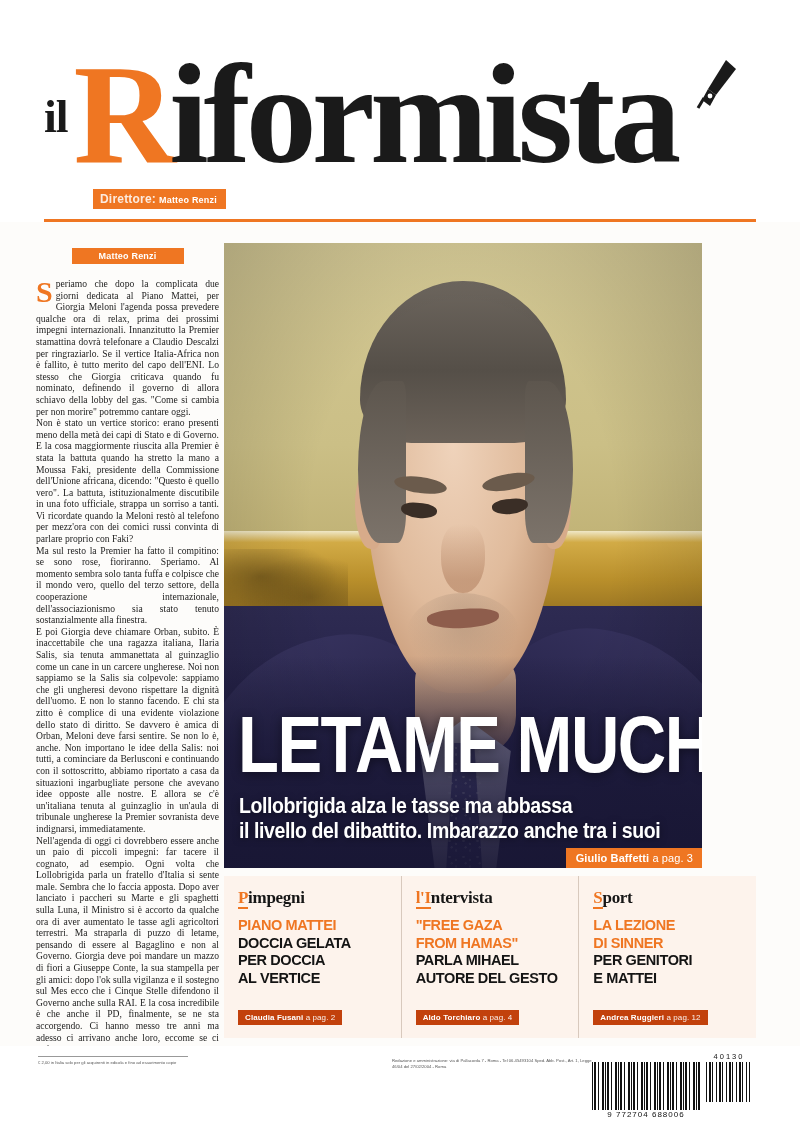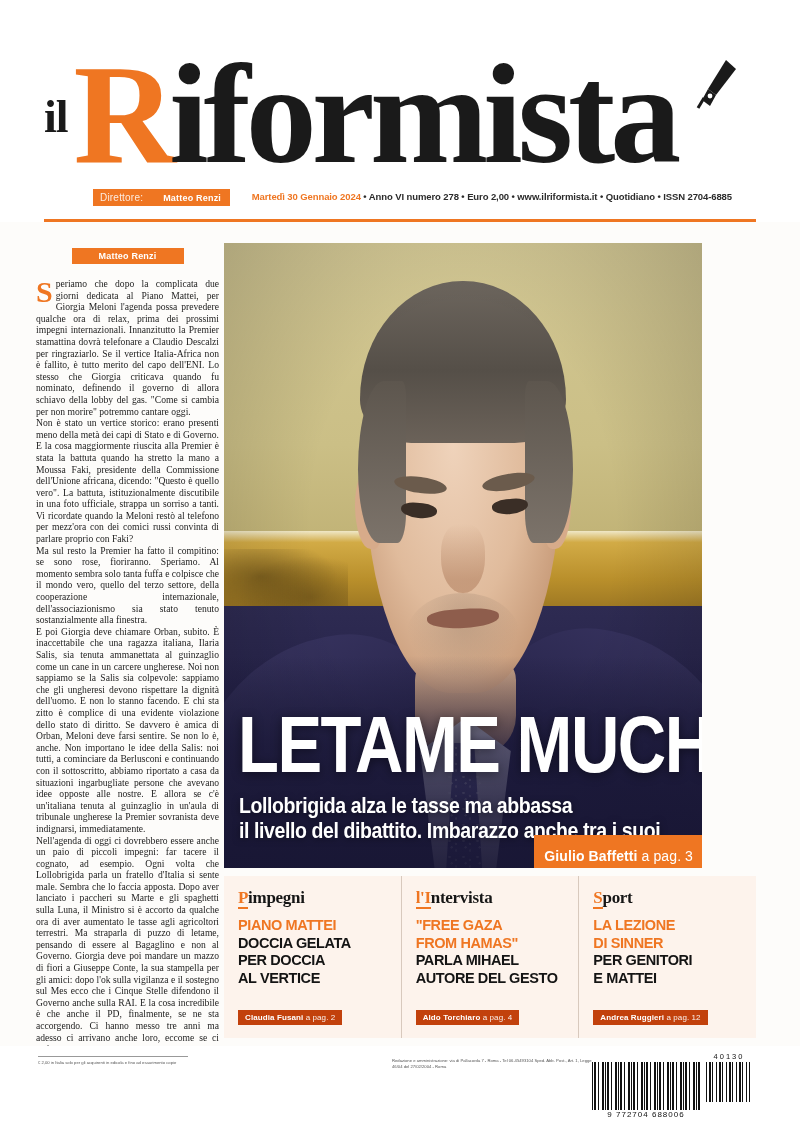--- a/index.html
+++ b/index.html
@@ -58,21 +58,21 @@
 
   .director-badge{
     position:absolute;left:93px;top:189px;
     background:#ef7622;color:#ffffff;
     font-family:"Liberation Sans",sans-serif;
     font-size:9px;font-weight:700;
     padding:3px 9px 3px 7px;
     letter-spacing:0.2px;
     white-space:nowrap;
   }
-  .director-badge .lbl{font-weight:400;opacity:.85;margin-right:20px;font-size:10px;}
+  .director-badge .lbl{font-weight:700;opacity:.85;margin-right:3px;font-size:12px;}
 
   .dateline{
     position:absolute;right:68px;top:191px;
     font-family:"Liberation Sans",sans-serif;
     font-size:9.5px;font-weight:700;
     color:#2b2b2b;
     white-space:nowrap;
     letter-spacing:-0.1px;
   }
   .dateline .date{color:#ef7622;}
@@ -279,22 +279,22 @@
     color:#ffffff;
     letter-spacing:-0.4px;
     transform:scaleY(1.1);
     transform-origin:left bottom;
     text-shadow:0 1px 7px rgba(0,0,0,.5);
   }
   .photo-byline{
     position:absolute;right:0;bottom:0;
     background:#ef7622;color:#fff;
     font-family:"Liberation Sans",sans-serif;
-    font-size:14px;font-weight:700;
-    padding:13px 9px 4px 10px;
+    font-size:11px;font-weight:700;
+    padding:4px 9px 4px 10px;
     letter-spacing:0.1px;
     white-space:nowrap;
   }
   .photo-byline .pg{font-weight:400;}
 
   
   .teasers{
     position:absolute;left:224px;top:876px;width:532px;height:162px;
     background:#fdf3ec;
     display:flex;
@@ -392,23 +392,20 @@
       <path d="M30 2 L40 11 L20 37 L12 31 Z" fill="#1a1a1a"></path>
       <path d="M12 31 L20 37 L14 48 L6 42 Z" fill="#1a1a1a"></path>
       <circle cx="14" cy="38" r="2.4" fill="#ffffff"></circle>
       <path d="M8 40 L2 50" stroke="#1a1a1a" stroke-width="3" fill="none"></path>
     </svg>
 
     <div class="director-badge">
       <span class="lbl">Direttore:</span><span>Matteo Renzi</span>
     </div>
 
-    <div class="dateline">
-      <span class="date">Martedì 30 Gennaio 2024</span><span> • Anno VI numero 278 • Euro 2,00 • www.ilriformista.it • Quotidiano • ISSN 2704-6885</span>
-    </div>
     <div class="rule-top"></div>
   </div>
 
   <div class="leftcol">
     <div class="author-badge">Matteo Renzi</div>
 
     <div class="body-text">
       <p><span class="dropcap">S</span><span>periamo che dopo la complicata due giorni dedicata al Piano Mattei, per Giorgia Meloni l'agenda possa prevedere qualche ora di relax, prima dei prossimi impegni internazionali. Innanzitutto la Premier stamattina dovrà telefonare a Claudio Descalzi per ringraziarlo. Se il vertice Italia-Africa non è fallito, è tutto merito del capo dell'ENI. Lo stesso che Giorgia criticava quando fu nominato, definendo il governo di allora schiavo della lobby del gas. "Come si cambia per non morire" potremmo cantare oggi.</span></p>
       <p>Non è stato un vertice storico: erano presenti meno della metà dei capi di Stato e di Governo. E la cosa maggiormente riuscita alla Premier è stata la battuta quando ha stretto la mano a Moussa Faki, presidente della Commissione dell'Unione africana, dicendo: "Questo è quello vero". La battuta, istituzionalmente discutibile in una foto ufficiale, strappa un sorriso a tanti. Vi ricordate quando la Meloni restò al telefono per mezz'ora con dei comici russi convinta di parlare proprio con Faki?</p>
       <p>Ma sul resto la Premier ha fatto il compitino: se sono rose, fioriranno. Speriamo. Al momento sembra solo tanta fuffa e colpisce che il mondo vero, quello del terzo settore, della cooperazione internazionale, dell'associazionismo sia stato tenuto sostanzialmente alla finestra.</p>

